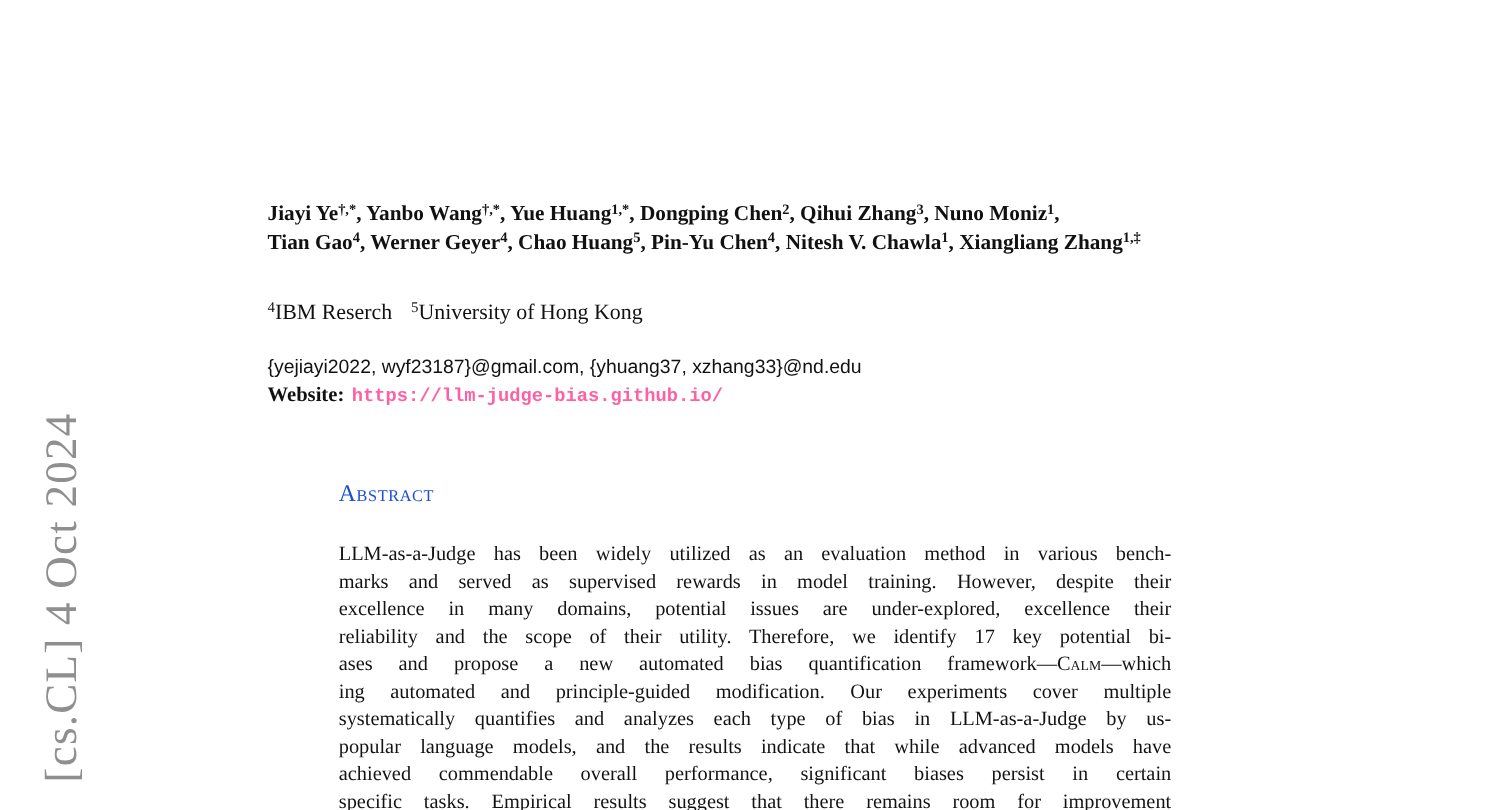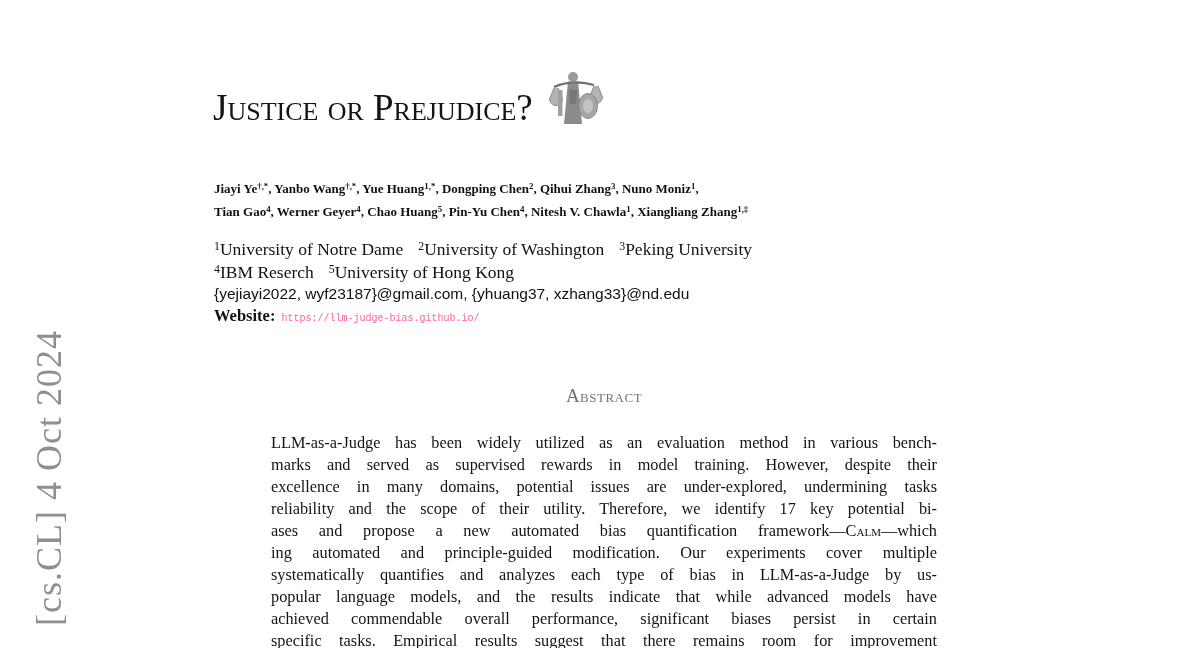--- a/index.html
+++ b/index.html
@@ -53,24 +53,24 @@
   .statue-icon {
     display: inline-block;
     margin-left: 9px;
     margin-bottom: -6px;
   }
 
   
   .authors-block {
     position: absolute;
     left: 214px;
-    top: 178px;
+    top: 160px;
     width: 780px;
     font-weight: bold;
-    font-size: 13px;
+    font-size: 17px;
     line-height: 22.5px;
     white-space: nowrap;
   }
   .authors-block sup, .affils-block sup {
     font-size: 0.68em;
     vertical-align: 0.45em;
     line-height: 0;
   }
 
   
@@ -97,36 +97,37 @@
   .website-line {
     position: absolute;
     left: 214px;
     top: 306px;
     font-size: 16.5px;
     white-space: nowrap;
   }
   .website-label { font-weight: bold; margin-right: 6px; margin-top: 40px; }
   .website-link {
     font-family: "Liberation Mono", monospace;
-    font-size: 10px;
+    font-size: 15px;
     text-decoration: none;
     cursor: pointer;
+    font-weight: bold;
   }
 
   
   .abstract-heading {
     position: absolute;
     left: 271px;
     top: 385px;
     width: 666px;
-    text-align: center;
+    text-align: left;
     font-variant: small-caps;
     font-size: 19px;
     letter-spacing: 0.5px;
-    color: #737373;
+    color: #1d4ed8;
   }
   .abstract-body {
     position: absolute;
     left: 271px;
     top: 432px;
     width: 666px;
     font-size: 16.3px;
     line-height: 22px;
     color: #131313;
   }
@@ -138,60 +139,43 @@
   .smallcaps { font-variant: small-caps; }
 </style>
 </head>
 <body>
 
 <div class="page">
 
   <div class="arxiv-stamp">[cs.CL] 4 Oct 2024</div>
 
   <div class="title-block">
-    <div class="title-line title-line-1">
-      <span>Justice or Prejudice?</span>
-      <span class="statue-icon">
-        <svg width="66" height="56" viewBox="0 0 66 56" aria-hidden="true">
-          <circle cx="31" cy="7" r="5" fill="#9a9a9a"></circle>
-          <path d="M26 11 Q31 16 36 11 L40 54 L22 54 Z" fill="#8b8b8b"></path>
-          <path d="M12 17 Q31 9 52 15" stroke="#6f6f6f" stroke-width="2.2" fill="none"></path>
-          <path d="M12 18 l-4.5 11 a6.5 6.5 0 0 0 13 0 L16 18" fill="#b3b3b3" stroke="#7a7a7a" stroke-width="0.8"></path>
-          <path d="M52 16 l-4.5 11 a6.5 6.5 0 0 0 13 0 L56 16" fill="#b3b3b3" stroke="#7a7a7a" stroke-width="0.8"></path>
-          <rect x="16" y="20" width="4.5" height="26" fill="#a0a0a0"></rect>
-          <ellipse cx="46" cy="36" rx="9.5" ry="12.5" fill="#a6a6a6" stroke="#7a7a7a" stroke-width="0.8"></ellipse>
-          <ellipse cx="46" cy="36" rx="5" ry="7" fill="#c3c3c3"></ellipse>
-          <path d="M27 20 L35 20 L34 34 L28 34 Z" fill="#777777"></path>
-        </svg>
-      </span>
-    </div>
   </div>
 
   <div class="authors-block">
     <div><span><span>Jiayi Ye</span><sup>†,*</sup><span>, </span></span><span><span>Yanbo Wang</span><sup>†,*</sup><span>, </span></span><span><span>Yue Huang</span><sup>1,*</sup><span>, </span></span><span><span>Dongping Chen</span><sup>2</sup><span>, </span></span><span><span>Qihui Zhang</span><sup>3</sup><span>, </span></span><span><span>Nuno Moniz</span><sup>1</sup><span>,</span></span></div>
     <div><span><span>Tian Gao</span><sup>4</sup><span>, </span></span><span><span>Werner Geyer</span><sup>4</sup><span>, </span></span><span><span>Chao Huang</span><sup>5</sup><span>, </span></span><span><span>Pin-Yu Chen</span><sup>4</sup><span>, </span></span><span><span>Nitesh V. Chawla</span><sup>1</sup><span>, </span></span><span><span>Xiangliang Zhang</span><sup>1,‡</sup><span></span></span></div>
   </div>
 
   <div class="affils-block">
-    <div><span class="affil"><sup>1</sup><span>University of Notre Dame</span></span><span class="affil"><sup>2</sup><span>University of Washington</span></span><span class="affil"><sup>3</sup><span>Peking University</span></span></div>
     <div><span class="affil"><sup>4</sup><span>IBM Reserch</span></span><span class="affil"><sup>5</sup><span>University of Hong Kong</span></span></div>
   </div>
 
   <div class="emails-line">{yejiayi2022, wyf23187}@gmail.com, {yhuang37, xzhang33}@nd.edu</div>
 
   <div class="website-line">
     <span class="website-label">Website:</span><a class="website-link" style="color:#ff5fa3">https://llm-judge-bias.github.io/</a>
   </div>
 
   <div class="abstract-heading">Abstract</div>
 
   <div class="abstract-body">
     <div class="abs-line">LLM-as-a-Judge has been widely utilized as an evaluation method in various bench-</div>
     <div class="abs-line">marks and served as supervised rewards in model training. However, despite their</div>
-    <div class="abs-line">excellence in many domains, potential issues are under-explored, undermining tasks</div>
+    <div class="abs-line">excellence in many domains, potential issues are under-explored, excellence their</div>
     <div class="abs-line">reliability and the scope of their utility. Therefore, we identify 17 key potential bi-</div>
     <div class="abs-line"><span>ases and propose a new automated bias quantification framework—</span><span class="smallcaps">Calm</span><span>—which</span></div>
     <div class="abs-line">ing automated and principle-guided modification. Our experiments cover multiple</div>
     <div class="abs-line">systematically quantifies and analyzes each type of bias in LLM-as-a-Judge by us-</div>
     <div class="abs-line">popular language models, and the results indicate that while advanced models have</div>
     <div class="abs-line">achieved commendable overall performance, significant biases persist in certain</div>
     <div class="abs-line">specific tasks. Empirical results suggest that there remains room for improvement</div>
   </div>
 
 </div>

